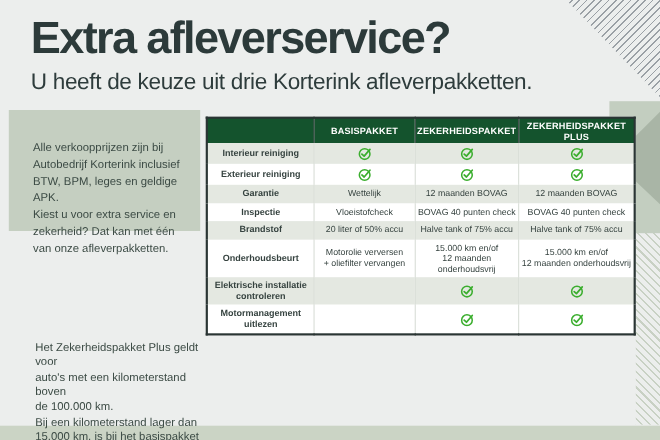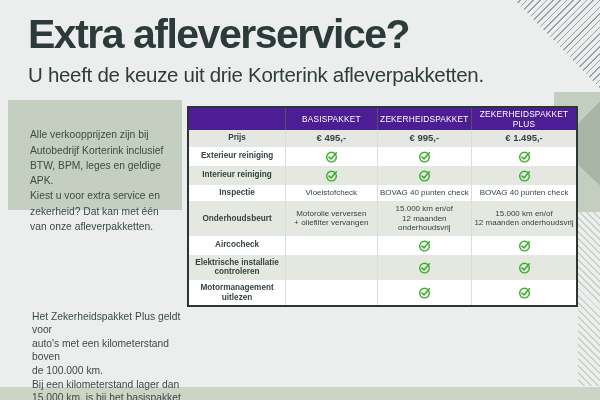--- a/index.html
+++ b/index.html
@@ -60,22 +60,22 @@
   .pkg-table{
     position:absolute;left:187px;top:106px;width:391px;
     border-collapse:collapse;table-layout:fixed;
     border:2px solid #2a3534;background:#fff;z-index:3;
   }
   .pkg-table col.c0{width:25.1%}
   .pkg-table col.c1{width:23.5%}
   .pkg-table col.c2{width:24.3%}
   .pkg-table col.c3{width:27.1%}
   .pkg-table thead th{
-    background:#4c1d95;color:#ffffff;
-    font-size:8.3px;font-weight:normal;letter-spacing:0.2px;
+    background:#14532d;color:#ffffff;
+    font-size:8.3px;font-weight:bold;letter-spacing:0.2px;
     height:22px;padding:0 1px;text-align:center;
     border-left:1px solid #4b5655;
   }
   .pkg-table thead th:first-child{border-left:none;}
   .pkg-table tbody td{
     text-align:center;vertical-align:middle;
     font-size:8px;line-height:9.6px;color:#35423f;
     padding:3px 2px;height:10.5px;
     border-left:1px solid #d9ded8;
     white-space:pre-line;
@@ -126,83 +126,77 @@
   <thead>
     <tr>
       <th></th>
       <th>BASISPAKKET</th>
       <th>ZEKERHEIDSPAKKET</th>
       <th>ZEKERHEIDSPAKKET PLUS</th>
     </tr>
   </thead>
   <tbody>
       <tr>
-        <td class="label">Prijs</td>
-        <td class="price">€ 495,-</td>
-        <td class="price">€ 995,-</td>
-        <td class="price">€ 1.495,-</td>
+        <td class="label">Interieur reiniging</td>
+        <td class="check-wrap"><svg width="13" height="13" viewBox="0 0 14 14">
+            <circle cx="7" cy="7.6" r="5.2" fill="none" stroke="#3bae2e" stroke-width="1.5"></circle>
+            <path d="M4.3 7.6 L6.5 9.6 L12.2 3" fill="none" stroke="#3bae2e" stroke-width="1.7" stroke-linecap="round" stroke-linejoin="round"></path>
+          </svg></td>
+        <td class="check-wrap"><svg width="13" height="13" viewBox="0 0 14 14">
+            <circle cx="7" cy="7.6" r="5.2" fill="none" stroke="#3bae2e" stroke-width="1.5"></circle>
+            <path d="M4.3 7.6 L6.5 9.6 L12.2 3" fill="none" stroke="#3bae2e" stroke-width="1.7" stroke-linecap="round" stroke-linejoin="round"></path>
+          </svg></td>
+        <td class="check-wrap"><svg width="13" height="13" viewBox="0 0 14 14">
+            <circle cx="7" cy="7.6" r="5.2" fill="none" stroke="#3bae2e" stroke-width="1.5"></circle>
+            <path d="M4.3 7.6 L6.5 9.6 L12.2 3" fill="none" stroke="#3bae2e" stroke-width="1.7" stroke-linecap="round" stroke-linejoin="round"></path>
+          </svg></td>
       </tr>
       <tr>
         <td class="label">Exterieur reiniging</td>
         <td class="check-wrap"><svg width="13" height="13" viewBox="0 0 14 14">
             <circle cx="7" cy="7.6" r="5.2" fill="none" stroke="#3bae2e" stroke-width="1.5"></circle>
             <path d="M4.3 7.6 L6.5 9.6 L12.2 3" fill="none" stroke="#3bae2e" stroke-width="1.7" stroke-linecap="round" stroke-linejoin="round"></path>
           </svg></td>
         <td class="check-wrap"><svg width="13" height="13" viewBox="0 0 14 14">
             <circle cx="7" cy="7.6" r="5.2" fill="none" stroke="#3bae2e" stroke-width="1.5"></circle>
             <path d="M4.3 7.6 L6.5 9.6 L12.2 3" fill="none" stroke="#3bae2e" stroke-width="1.7" stroke-linecap="round" stroke-linejoin="round"></path>
           </svg></td>
         <td class="check-wrap"><svg width="13" height="13" viewBox="0 0 14 14">
             <circle cx="7" cy="7.6" r="5.2" fill="none" stroke="#3bae2e" stroke-width="1.5"></circle>
             <path d="M4.3 7.6 L6.5 9.6 L12.2 3" fill="none" stroke="#3bae2e" stroke-width="1.7" stroke-linecap="round" stroke-linejoin="round"></path>
           </svg></td>
       </tr>
       <tr>
-        <td class="label">Interieur reiniging</td>
-        <td class="check-wrap"><svg width="13" height="13" viewBox="0 0 14 14">
-            <circle cx="7" cy="7.6" r="5.2" fill="none" stroke="#3bae2e" stroke-width="1.5"></circle>
-            <path d="M4.3 7.6 L6.5 9.6 L12.2 3" fill="none" stroke="#3bae2e" stroke-width="1.7" stroke-linecap="round" stroke-linejoin="round"></path>
-          </svg></td>
-        <td class="check-wrap"><svg width="13" height="13" viewBox="0 0 14 14">
-            <circle cx="7" cy="7.6" r="5.2" fill="none" stroke="#3bae2e" stroke-width="1.5"></circle>
-            <path d="M4.3 7.6 L6.5 9.6 L12.2 3" fill="none" stroke="#3bae2e" stroke-width="1.7" stroke-linecap="round" stroke-linejoin="round"></path>
-          </svg></td>
-        <td class="check-wrap"><svg width="13" height="13" viewBox="0 0 14 14">
-            <circle cx="7" cy="7.6" r="5.2" fill="none" stroke="#3bae2e" stroke-width="1.5"></circle>
-            <path d="M4.3 7.6 L6.5 9.6 L12.2 3" fill="none" stroke="#3bae2e" stroke-width="1.7" stroke-linecap="round" stroke-linejoin="round"></path>
-          </svg></td>
+        <td class="label">Garantie</td>
+        <td>Wettelijk</td>
+        <td>12 maanden BOVAG</td>
+        <td>12 maanden BOVAG</td>
       </tr>
       <tr>
         <td class="label">Inspectie</td>
         <td>Vloeistofcheck</td>
         <td>BOVAG 40 punten check</td>
         <td>BOVAG 40 punten check</td>
+      </tr>
+      <tr>
+        <td class="label">Brandstof</td>
+        <td>20 liter of 50% accu</td>
+        <td>Halve tank of 75% accu</td>
+        <td>Halve tank of 75% accu</td>
       </tr>
       <tr>
         <td class="label">Onderhoudsbeurt</td>
         <td>Motorolie verversen
 + oliefilter vervangen</td>
         <td>15.000 km en/of
 12 maanden onderhoudsvrij</td>
         <td>15.000 km en/of
 12 maanden onderhoudsvrij</td>
       </tr>
       <tr>
-        <td class="label">Aircocheck</td>
-        <td></td>
-        <td class="check-wrap"><svg width="13" height="13" viewBox="0 0 14 14">
-            <circle cx="7" cy="7.6" r="5.2" fill="none" stroke="#3bae2e" stroke-width="1.5"></circle>
-            <path d="M4.3 7.6 L6.5 9.6 L12.2 3" fill="none" stroke="#3bae2e" stroke-width="1.7" stroke-linecap="round" stroke-linejoin="round"></path>
-          </svg></td>
-        <td class="check-wrap"><svg width="13" height="13" viewBox="0 0 14 14">
-            <circle cx="7" cy="7.6" r="5.2" fill="none" stroke="#3bae2e" stroke-width="1.5"></circle>
-            <path d="M4.3 7.6 L6.5 9.6 L12.2 3" fill="none" stroke="#3bae2e" stroke-width="1.7" stroke-linecap="round" stroke-linejoin="round"></path>
-          </svg></td>
-      </tr>
-      <tr>
         <td class="label">Elektrische installatie
 controleren</td>
         <td></td>
         <td class="check-wrap"><svg width="13" height="13" viewBox="0 0 14 14">
             <circle cx="7" cy="7.6" r="5.2" fill="none" stroke="#3bae2e" stroke-width="1.5"></circle>
             <path d="M4.3 7.6 L6.5 9.6 L12.2 3" fill="none" stroke="#3bae2e" stroke-width="1.7" stroke-linecap="round" stroke-linejoin="round"></path>
           </svg></td>
         <td class="check-wrap"><svg width="13" height="13" viewBox="0 0 14 14">
             <circle cx="7" cy="7.6" r="5.2" fill="none" stroke="#3bae2e" stroke-width="1.5"></circle>
             <path d="M4.3 7.6 L6.5 9.6 L12.2 3" fill="none" stroke="#3bae2e" stroke-width="1.7" stroke-linecap="round" stroke-linejoin="round"></path>

